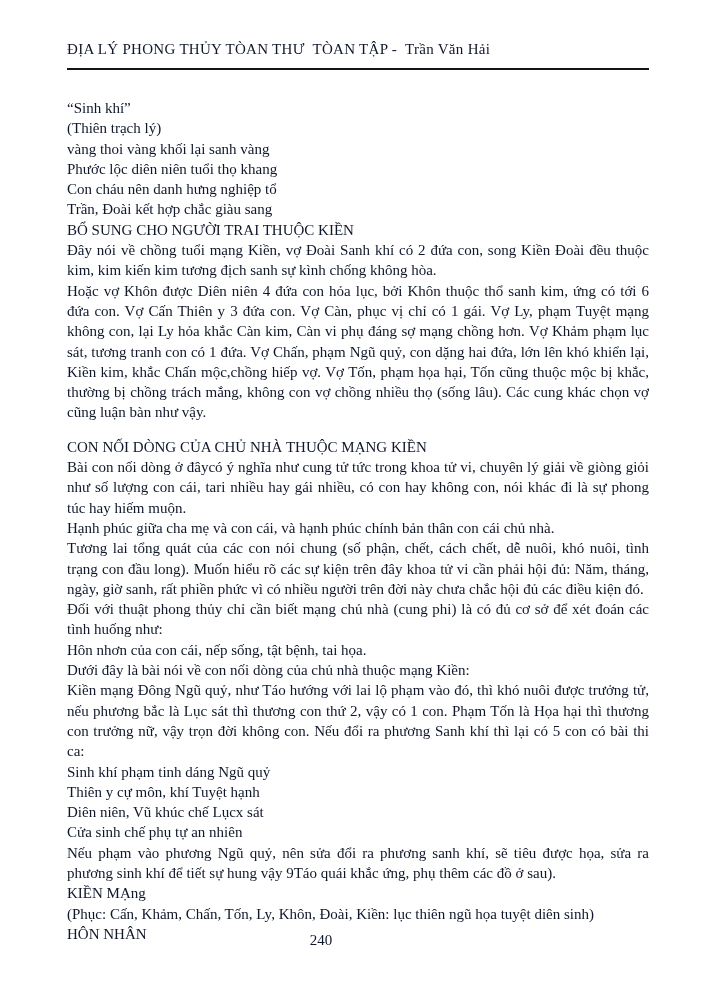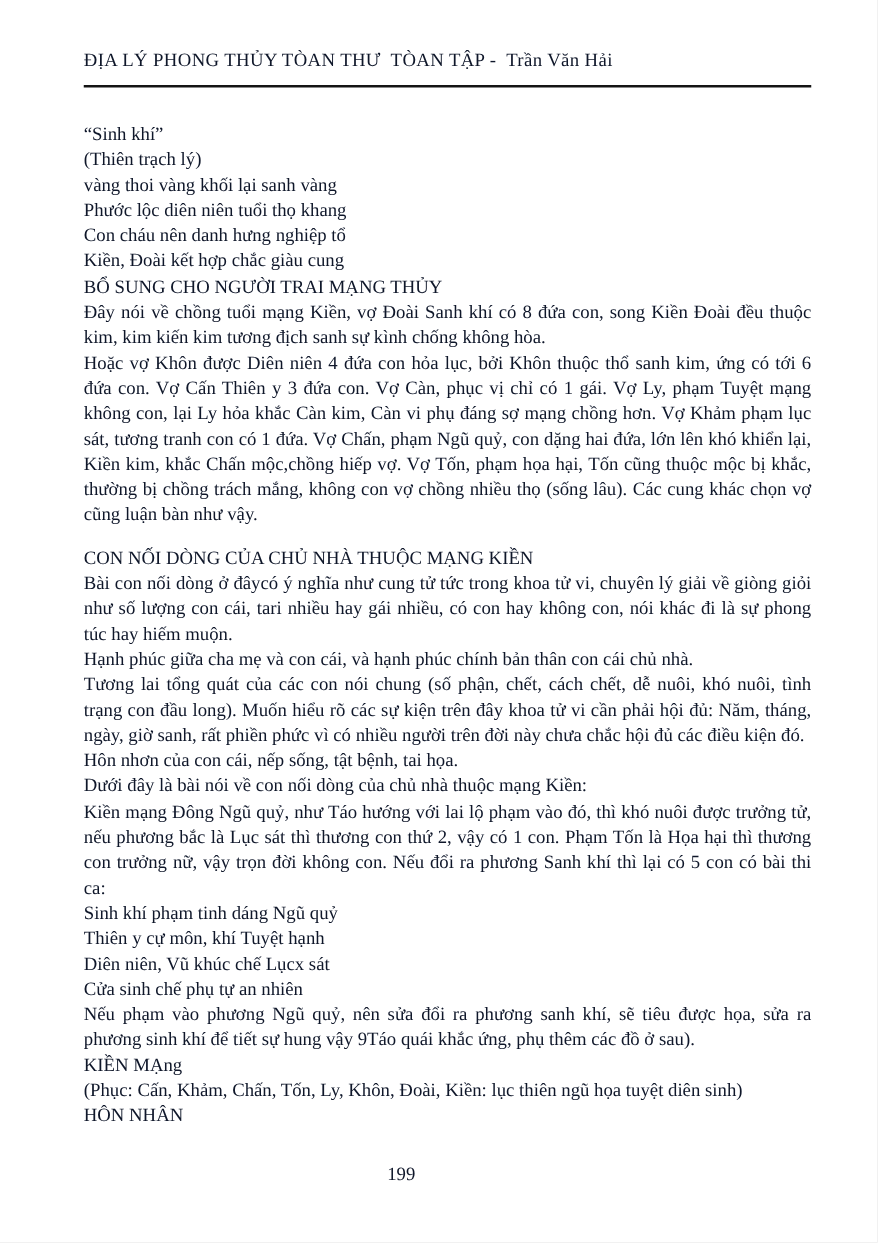--- a/index.html
+++ b/index.html
@@ -58,38 +58,39 @@
     <div>
       <div class="header-title">ĐỊA LÝ PHONG THỦY TÒAN THƯ  TÒAN TẬP -  Trần Văn Hải</div>
       <div class="rule"></div>
     </div>
     <div class="body-text">
         <div class="block line">“Sinh khí”</div>
         <div class="block line">(Thiên trạch lý)</div>
         <div class="block line">vàng thoi vàng khối lại sanh vàng</div>
         <div class="block line">Phước lộc diên niên tuổi thọ khang</div>
         <div class="block line">Con cháu nên danh hưng nghiệp tổ</div>
-        <div class="block line">Kiền, Đoài kết hợp chắc giàu cung</div>
-        <div class="block heading">BỔ SUNG CHO NGƯỜI TRAI MẠNG THỦY</div>
-        <div class="block paragraph">Đây nói về chồng tuổi mạng Kiền, vợ Đoài Sanh khí có 8 đứa con, song Kiền Đoài đều thuộc kim, kim kiến kim tương địch sanh sự kình chống không hòa.</div>
+        <div class="block line">Trần, Đoài kết hợp chắc giàu sang</div>
+        <div class="block heading">BỔ SUNG CHO NGƯỜI TRAI THUỘC KIỀN</div>
+        <div class="block paragraph">Đây nói về chồng tuổi mạng Kiền, vợ Đoài Sanh khí có 2 đứa con, song Kiền Đoài đều thuộc kim, kim kiến kim tương địch sanh sự kình chống không hòa.</div>
         <div class="block paragraph">Hoặc vợ Khôn được Diên niên 4 đứa con hỏa lục, bởi Khôn thuộc thổ sanh kim, ứng có tới 6 đứa con. Vợ Cấn Thiên y 3 đứa con. Vợ Càn, phục vị chỉ có 1 gái. Vợ Ly, phạm Tuyệt mạng không con, lại Ly hỏa khắc Càn kim, Càn vi phụ đáng sợ mạng chồng hơn. Vợ Khảm phạm lục sát, tương tranh con có 1 đứa. Vợ Chấn, phạm Ngũ quỷ, con dặng hai đứa, lớn lên khó khiển lại, Kiền kim, khắc Chấn mộc,chồng hiếp vợ. Vợ Tốn, phạm họa hại, Tốn cũng thuộc mộc bị khắc, thường bị chồng trách mắng, không con vợ chồng nhiều thọ (sống lâu). Các cung khác chọn vợ cũng luận bàn như vậy.</div>
         <div class="block spacer"></div>
         <div class="block heading">CON NỐI DÒNG CỦA CHỦ NHÀ THUỘC MẠNG KIỀN</div>
         <div class="block paragraph">Bài con nối dòng ở đâycó ý nghĩa như cung tử tức trong khoa tử vi, chuyên lý giải về giòng giỏi như số lượng con cái, tari nhiều hay gái nhiều, có con hay không con, nói khác đi là sự phong túc hay hiếm muộn.</div>
         <div class="block paragraph">Hạnh phúc giữa cha mẹ và con cái, và hạnh phúc chính bản thân con cái chủ nhà.</div>
         <div class="block paragraph">Tương lai tổng quát của các con nói chung (số phận, chết, cách chết, dễ nuôi, khó nuôi, tình trạng con đầu long). Muốn hiểu rõ các sự kiện trên đây khoa tử vi cần phải hội đủ: Năm, tháng, ngày, giờ sanh, rất phiền phức vì có nhiều người trên đời này chưa chắc hội đủ các điều kiện đó.</div>
+        <div class="block paragraph">Đối với thuật phong thủy chỉ cần biết mạng chủ nhà (cung phi) là có đủ cơ sở để xét đoán các tình huống như:</div>
         <div class="block paragraph">Hôn nhơn của con cái, nếp sống, tật bệnh, tai họa.</div>
         <div class="block paragraph">Dưới đây là bài nói về con nối dòng của chủ nhà thuộc mạng Kiền:</div>
         <div class="block paragraph">Kiền mạng Đông Ngũ quỷ, như Táo hướng với lai lộ phạm vào đó, thì khó nuôi được trưởng tử, nếu phương bắc là Lục sát thì thương con thứ 2, vậy có 1 con. Phạm Tốn là Họa hại thì thương con trưởng nữ, vậy trọn đời không con. Nếu đổi ra phương Sanh khí thì lại có 5 con có bài thi ca:</div>
         <div class="block line">Sinh khí phạm tinh dáng Ngũ quỷ</div>
         <div class="block line">Thiên y cự môn, khí Tuyệt hạnh</div>
         <div class="block line">Diên niên, Vũ khúc chế Lụcx sát</div>
         <div class="block line">Cửa sinh chế phụ tự an nhiên</div>
         <div class="block paragraph">Nếu phạm vào phương Ngũ quỷ, nên sửa đổi ra phương sanh khí, sẽ tiêu được họa, sửa ra phương sinh khí để tiết sự hung vậy 9Táo quái khắc ứng, phụ thêm các đồ ở sau).</div>
         <div class="block line">KIỀN MẠng</div>
         <div class="block line">(Phục: Cấn, Khảm, Chấn, Tốn, Ly, Khôn, Đoài, Kiền: lục thiên ngũ họa tuyệt diên sinh)</div>
         <div class="block heading">HÔN NHÂN</div>
       </div>
   </div>
   <div class="footer">
-    <span>199</span>
+    <span>240</span>
   </div>
 </div>
 
 </body></html>

